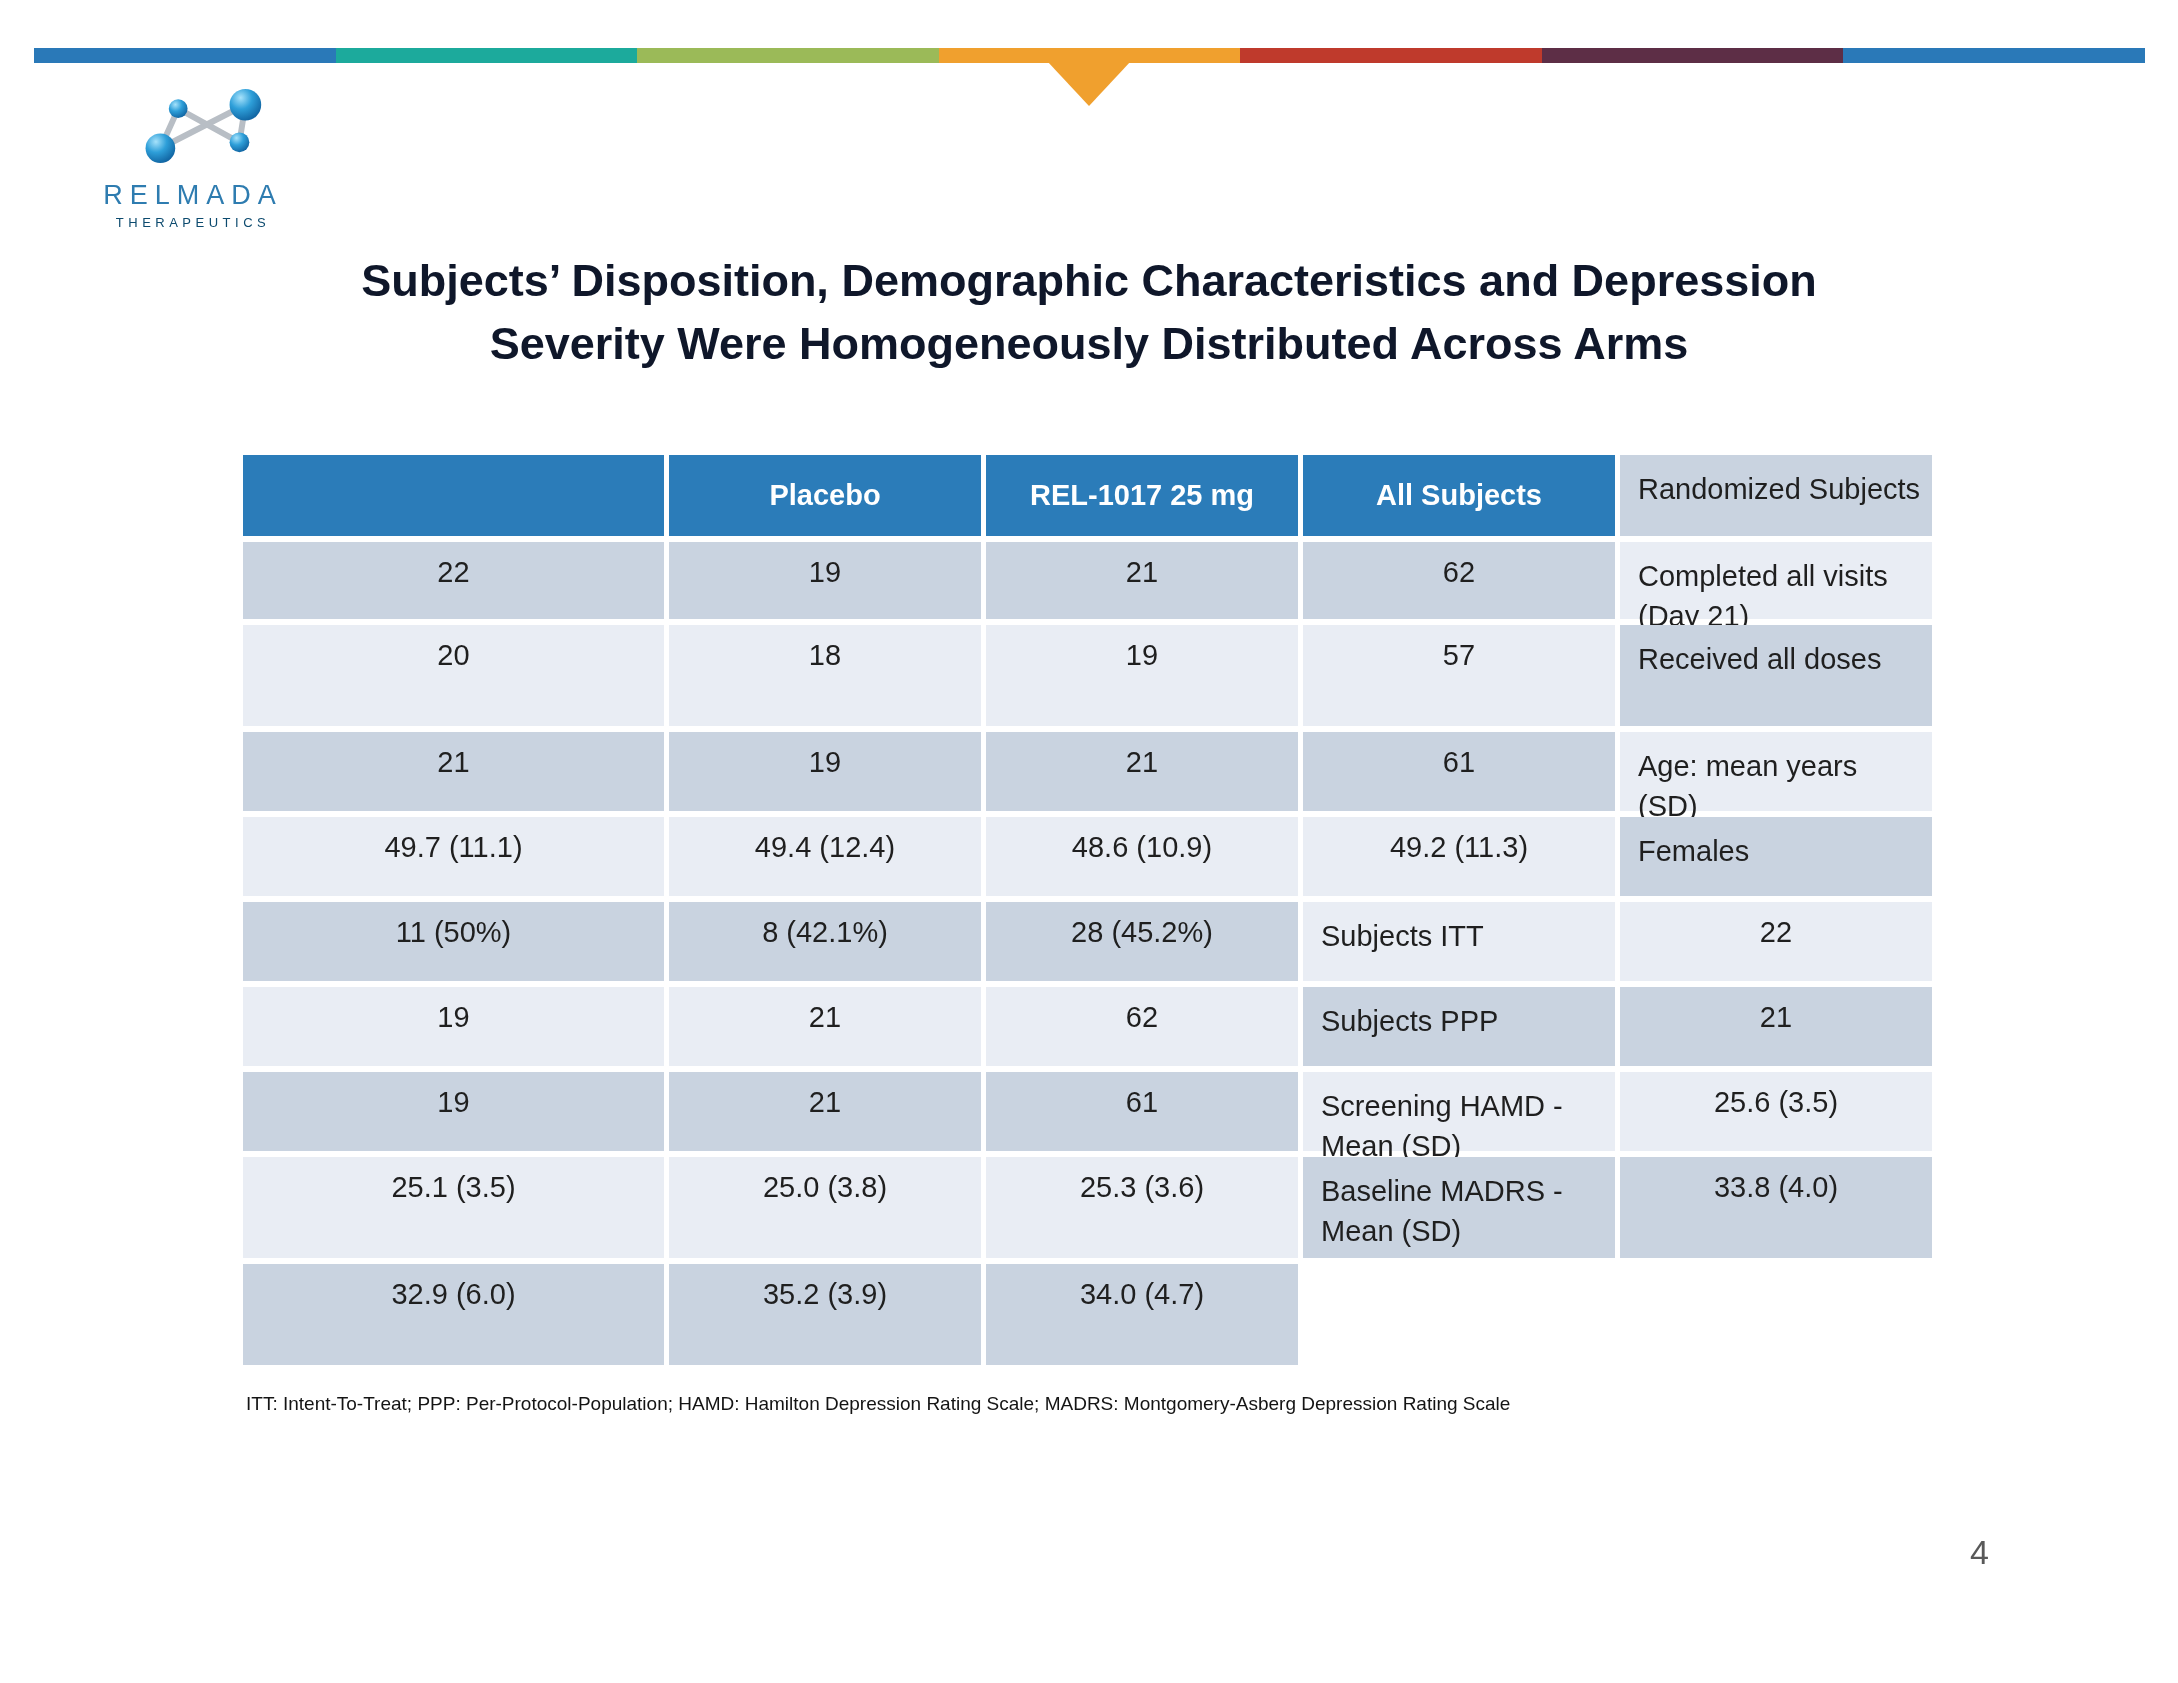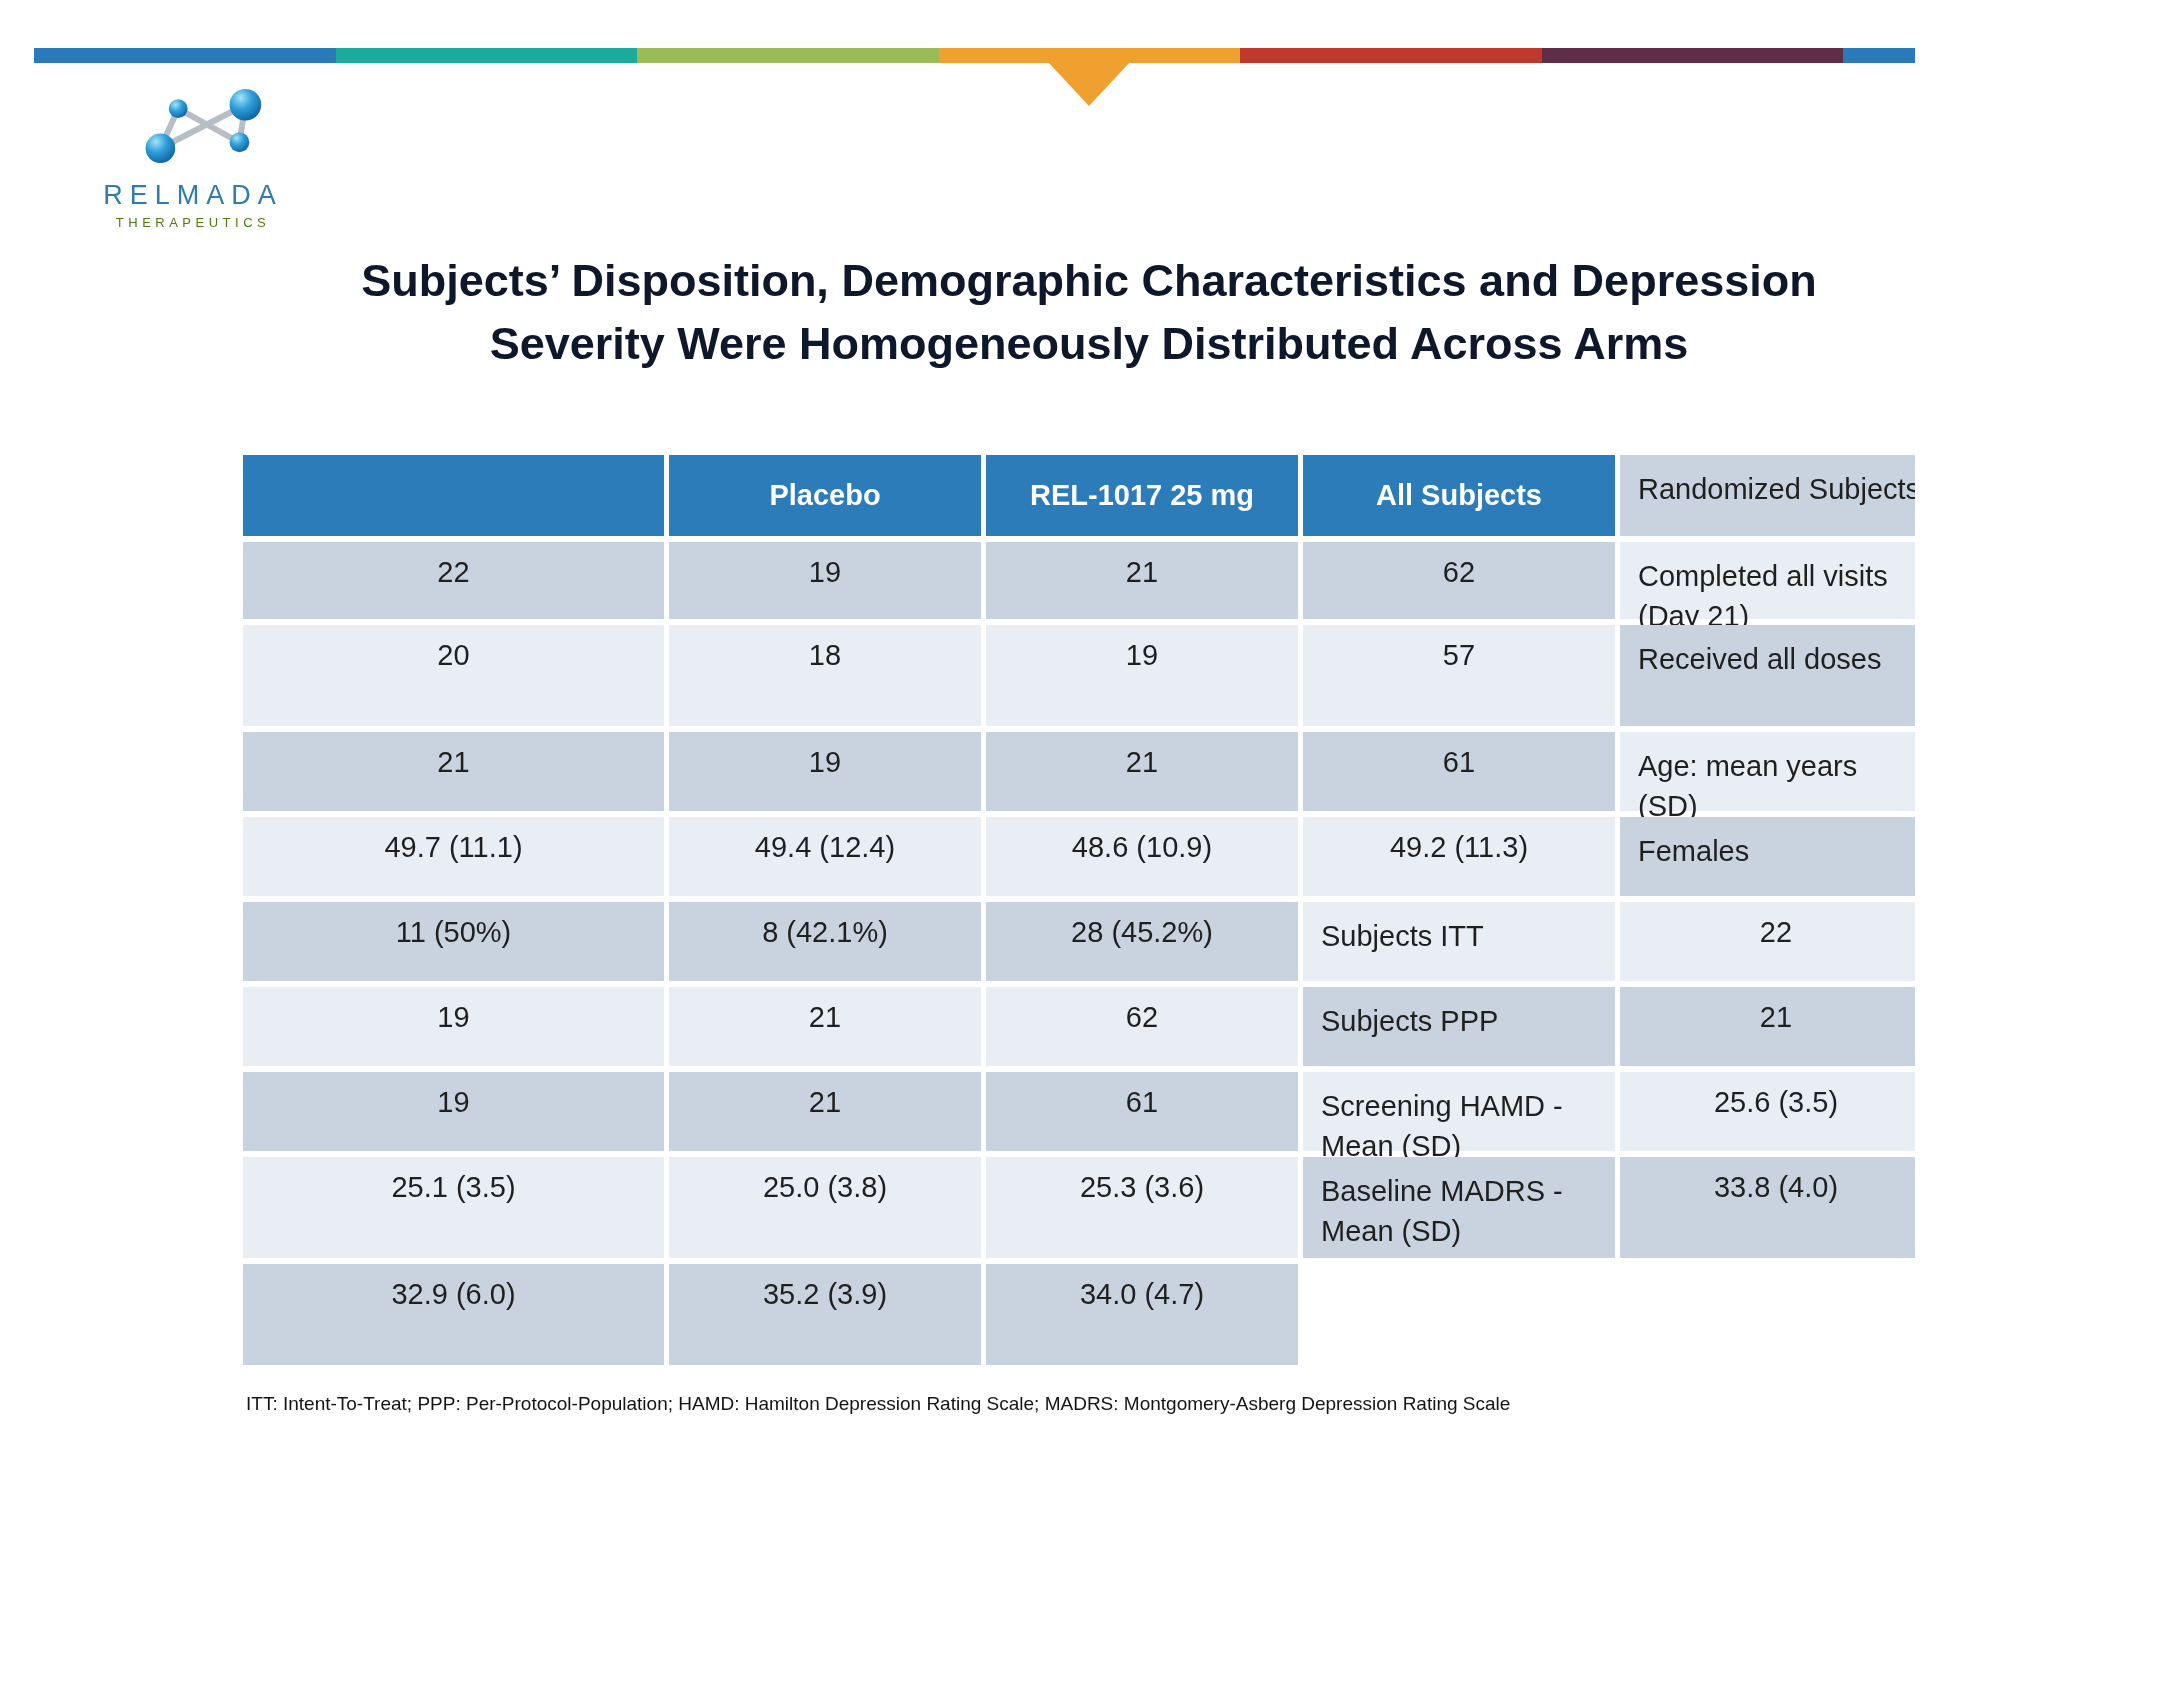--- a/index.html
+++ b/index.html
@@ -1,17 +1,17 @@
 <!DOCTYPE html>
 <html style="--header-bg: #2b7cb9; --row-dark: #c9d3e0; --row-light: #e9edf4;"><head>
 <meta charset="utf-8">
 <style>
   html,body{margin:0;padding:0;background:#ffffff;}
   body{font-family:"Liberation Sans",sans-serif;}
-  .slide{position:relative;width:1915px;height:1683px;background:#ffffff;overflow:hidden;}
+  .slide{position:relative;width:2178px;height:1683px;background:#ffffff;overflow:hidden;}
 
   
   .top-bar{position:absolute;left:34px;top:48px;width:2111px;height:15px;display:flex;}
   .top-bar .seg{flex:1;height:100%;}
   .notch{position:absolute;left:1047px;top:61px;width:0;height:0;
          border-left:42px solid transparent;border-right:42px solid transparent;
          border-top:45px solid #f0a02e;}
 
   
   .logo{position:absolute;left:69px;top:75px;width:248px;text-align:center;}
@@ -73,21 +73,21 @@
         <line x1="52" y1="74" x2="138" y2="30"></line>
         <line x1="70" y1="34" x2="132" y2="68"></line>
         <line x1="138" y1="30" x2="132" y2="68"></line>
       </g>
       <circle cx="52" cy="74" r="15" fill="url(#sph)"></circle>
       <circle cx="70" cy="34" r="9.5" fill="url(#sph)"></circle>
       <circle cx="138" cy="30" r="16" fill="url(#sph)"></circle>
       <circle cx="132" cy="68" r="10" fill="url(#sph)"></circle>
     </svg>
     <div class="logo-name" style="color: rgb(46, 124, 176);">RELMADA</div>
-    <div class="logo-tagline" style="color: #4d7c0f;">THERAPEUTICS</div>
+    <div class="logo-tagline" style="color: #0c4a6e;">THERAPEUTICS</div>
   </div>
 
   <div class="title">
     <div>Subjects’ Disposition, Demographic Characteristics and Depression</div>
     <div>Severity Were Homogeneously Distributed Across Arms</div>
   </div>
 
   <div class="table">
       <div class="th"></div>
       <div class="th">Placebo</div>

